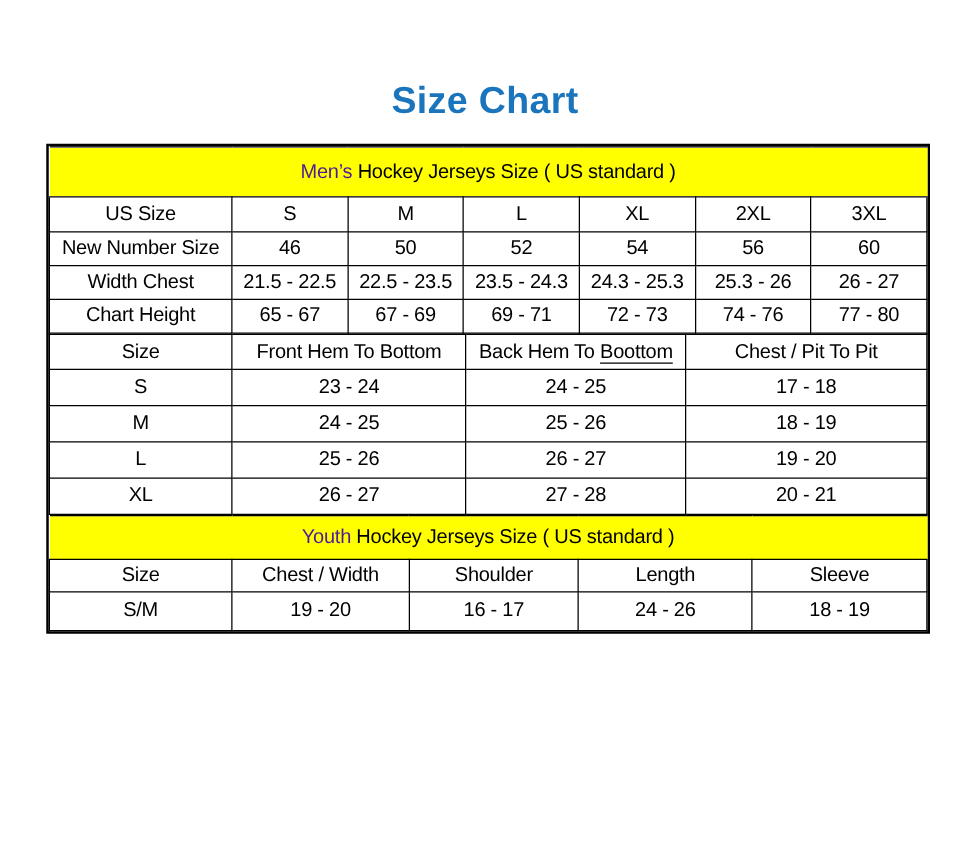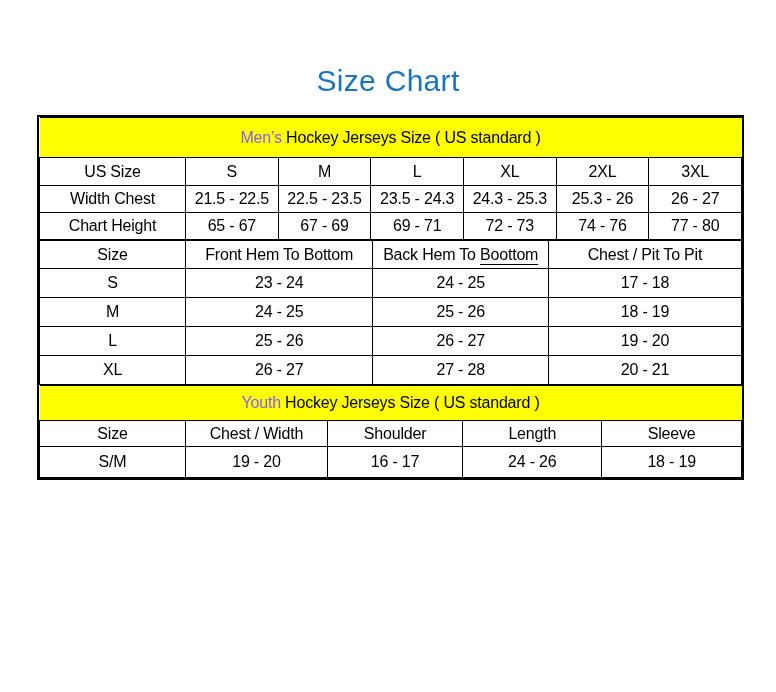--- a/index.html
+++ b/index.html
@@ -9,21 +9,21 @@
     width: 776px;
     height: 692px;
     font-family: "Liberation Sans", sans-serif;
     color: #000000;
     overflow: hidden;
   }
   .page-title {
     margin: 64px 0 0 0;
     text-align: center;
     font-size: 30px;
-    font-weight: normal;
+    font-weight: bold;
     color: #1b75bc;
     letter-spacing: 0.3px;
   }
   .chart-wrap {
     width: 703px;
     margin: 17px 0 0 37px;
     border: 2px solid #000000;
     background: #ffffff;
   }
   table.size-table {
@@ -43,21 +43,21 @@
     white-space: nowrap;
   }
   .section-cell {
     background: #ffff00;
     font-weight: bold;
     font-size: 19px;
     height: 39px;
     border-left: none !important;
     border-right: none !important;
   }
-  .red { color: #8b5cf6; }
+  .red { color: #4c1d95; }
   .head-row th { font-weight: bold; height: 27px; }
   .mens  .data-row td { height: 26px; }
   .women .data-row td { height: 28px; }
   .women .section-cell { height: 40px; }
   .youth .section-cell { height: 34px; }
   .youth .head-row th { height: 25px; }
   .youth .data-row td { height: 30px; }
   td.lbl-bold { font-weight: bold; }
   .misspelled {
     text-decoration-line: underline;
@@ -94,20 +94,29 @@
       <tr class="head-row">
         <th>US Size</th>
         <th>S</th>
         <th>M</th>
         <th>L</th>
         <th>XL</th>
         <th>2XL</th>
         <th>3XL</th>
       </tr>
       <tr class="data-row">
+        <td>New Number Size</td>
+        <td>46</td>
+        <td>50</td>
+        <td>52</td>
+        <td>54</td>
+        <td>56</td>
+        <td>60</td>
+      </tr>
+      <tr class="data-row">
         <td>Width Chest</td>
         <td>21.5 - 22.5</td>
         <td>22.5 - 23.5</td>
         <td>23.5 - 24.3</td>
         <td>24.3 - 25.3</td>
         <td>25.3 - 26</td>
         <td>26 - 27</td>
       </tr>
       <tr class="data-row">
         <td>Chart Height</td>

